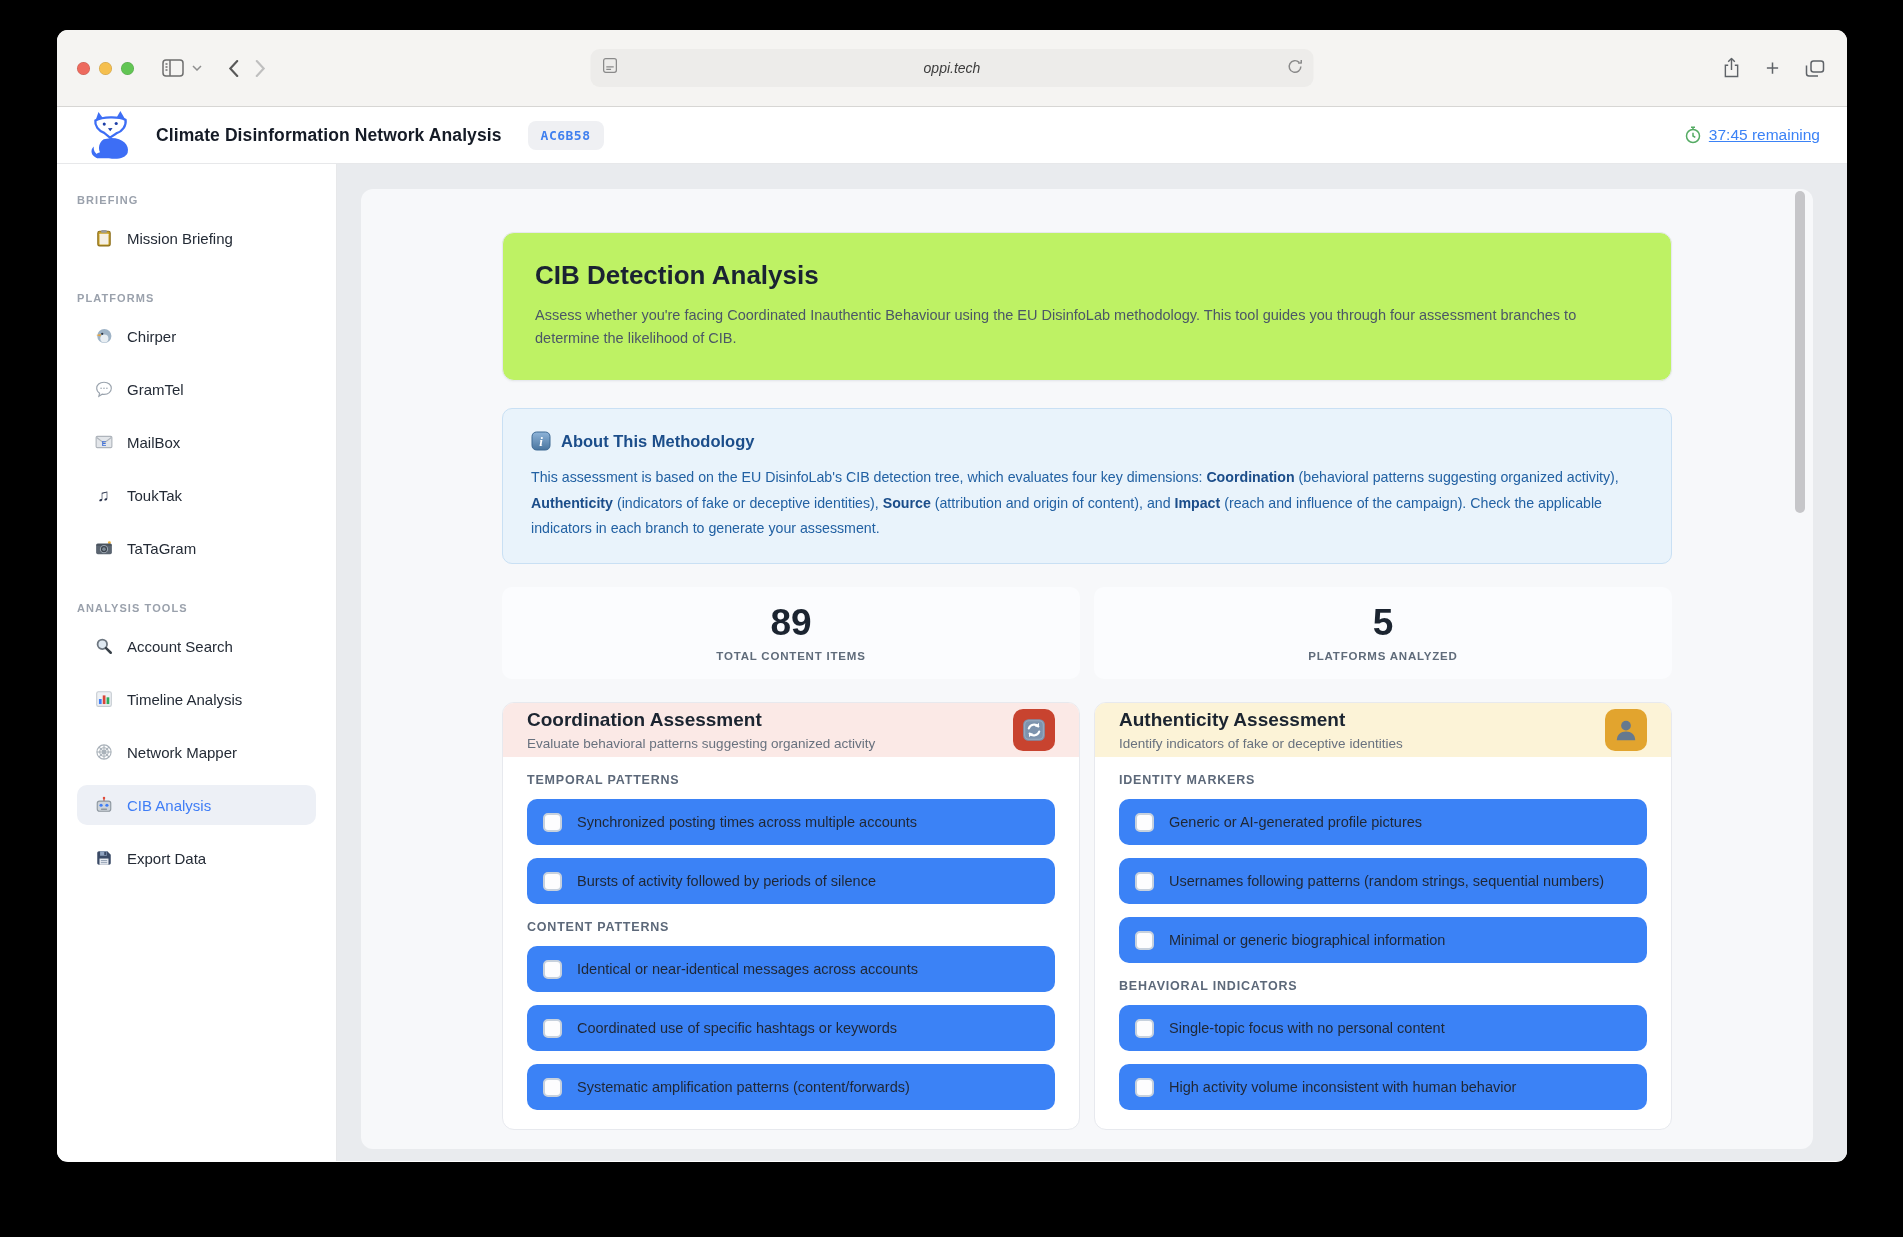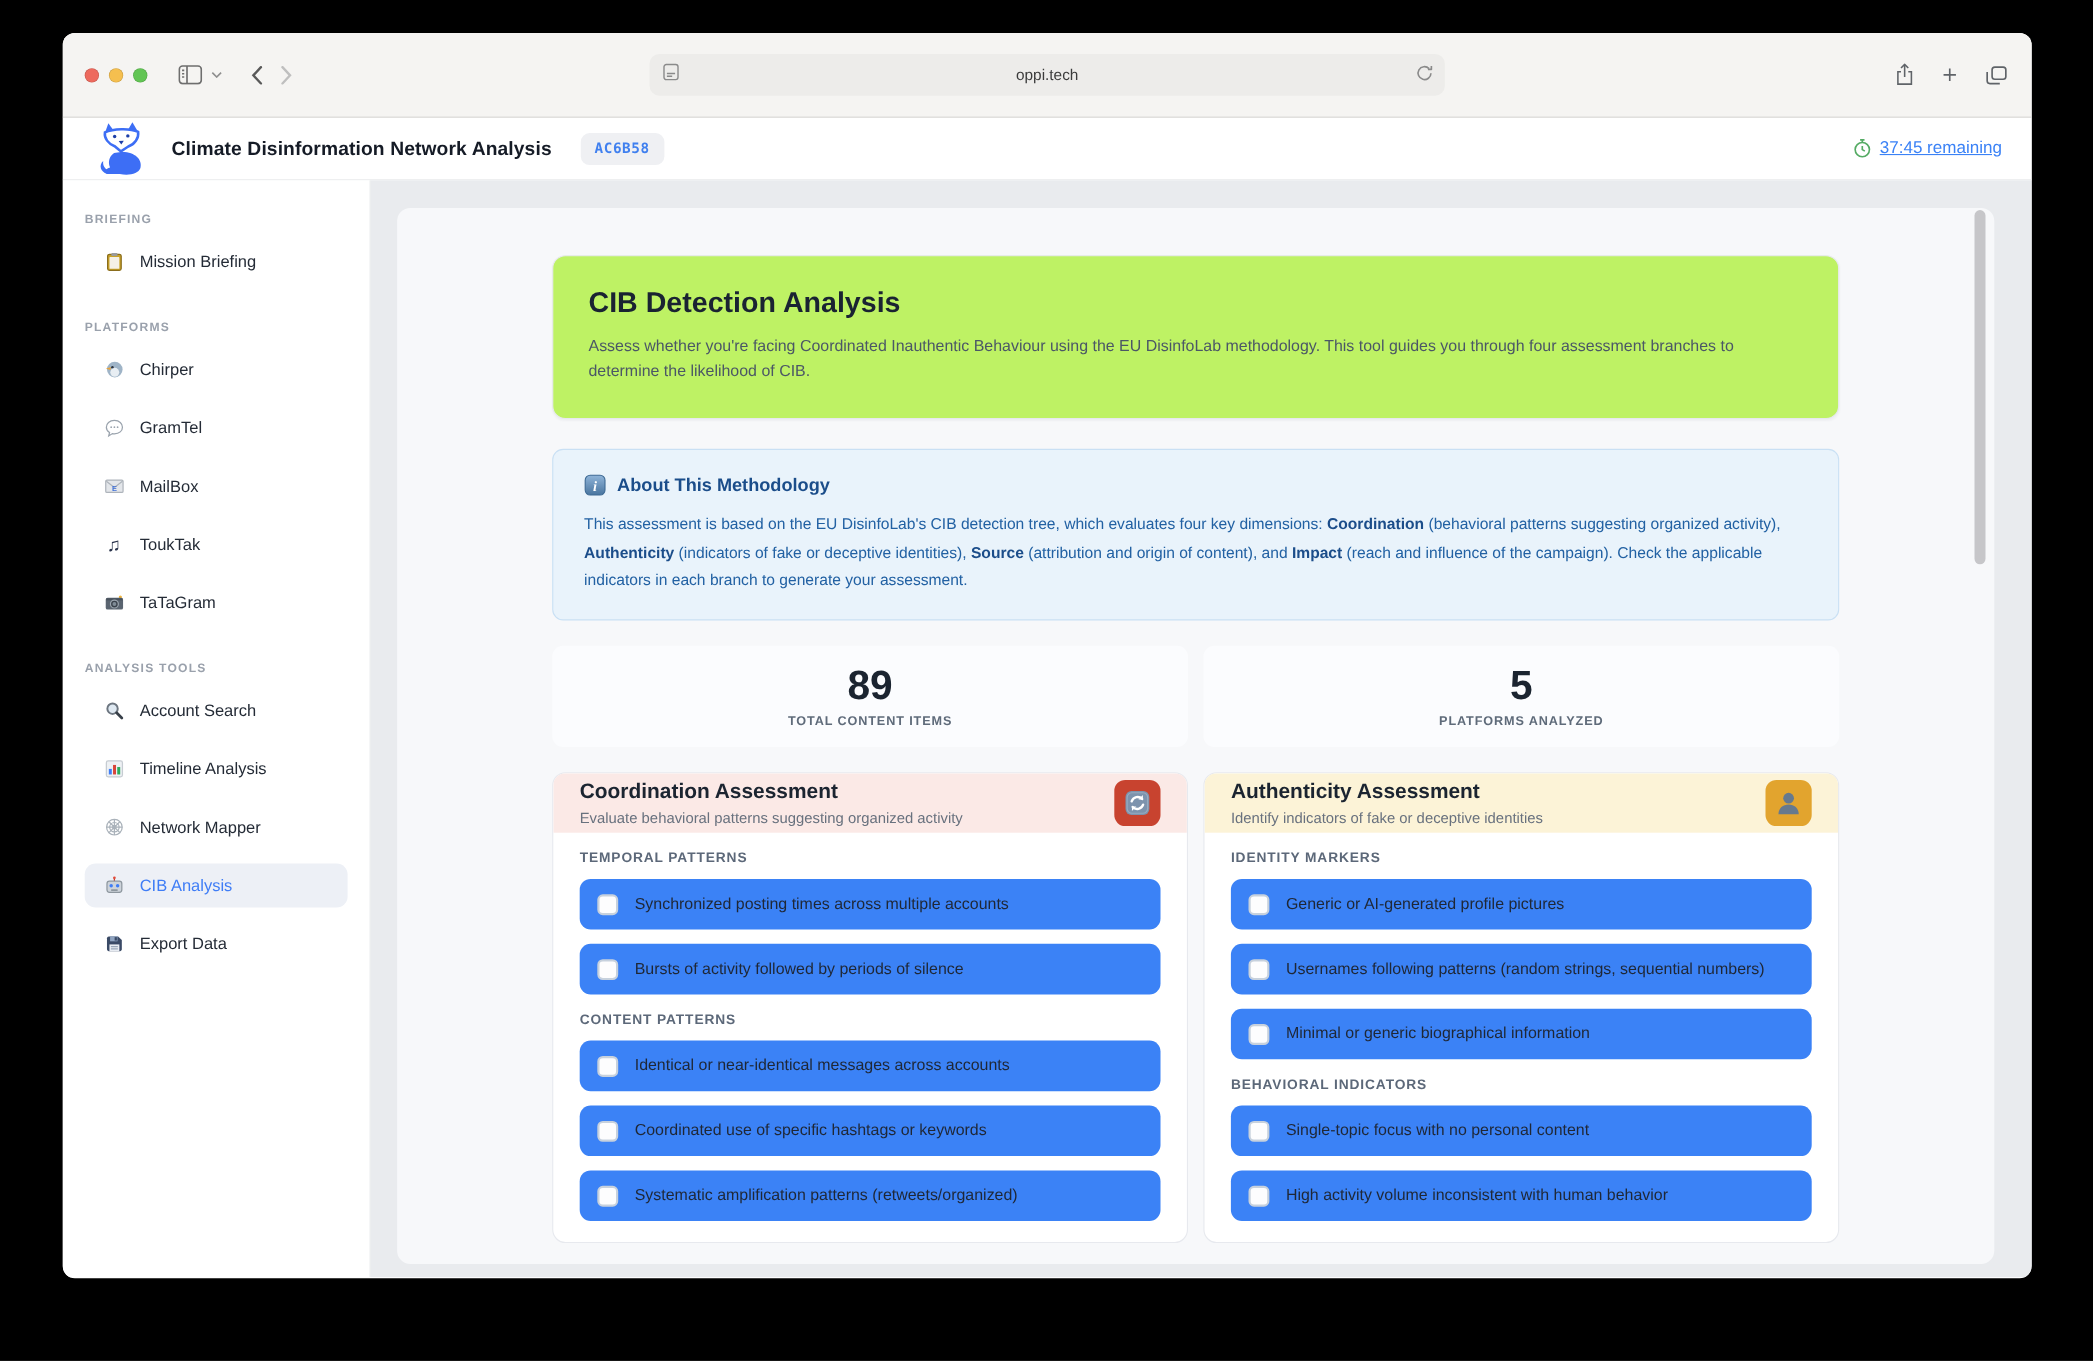--- a/index.html
+++ b/index.html
@@ -20,21 +20,21 @@
   .chrome-ic { display:flex; align-items:center; justify-content:center; color:#6e6e6e; }
   .tgl { margin-left:28px; }
   .chev { margin-left:8px; }
   .back { margin-left:26px; }
   .fwd { margin-left:16px; }
   .urlbar { position:absolute; left:50%; top:50%; transform:translate(-50%,-50%);
             width:723px; height:38px; background:#edecea; border-radius:9px;
             display:flex; align-items:center; justify-content:center; }
   .urlbar .reader { position:absolute; left:11px; top:8px; }
   .urlbar .reload { position:absolute; right:10px; top:9px; }
-  .url-text { font-size:14px; color:#3c3c3c; }
+  .url-text { font-size:14px; color:#3c3c3c;font-style:italic; }
   .chrome-right { position:absolute; right:22px; top:50%; transform:translateY(-50%);
                   display:flex; align-items:center; gap:25px; }
 
   
   .appheader { height:57px; background:#fff; border-bottom:1px solid #e7e8ea;
                display:flex; align-items:center; padding:0 27px 0 31px; }
   .fox { width:46px; height:50px; margin-right:22px; flex:0 0 auto; }
   .app-title { font-size:17.5px; font-weight:700; color:#151b26; letter-spacing:.1px; }
   .badge { margin-left:26px; background:#eff0f3; border-radius:8px; padding:7px 13px;
            font-family:"DejaVu Sans Mono", monospace; font-size:13px; font-weight:700;
@@ -414,21 +414,21 @@
                   <div class="as-row">
     <span class="cbx"></span>
     <span class="as-row-label">Identical or near-identical messages across accounts</span>
   </div>
                   <div class="as-row">
     <span class="cbx"></span>
     <span class="as-row-label">Coordinated use of specific hashtags or keywords</span>
   </div>
                   <div class="as-row">
     <span class="cbx"></span>
-    <span class="as-row-label">Systematic amplification patterns (retweets/organized)</span>
+    <span class="as-row-label">Systematic amplification patterns (content/forwards)</span>
   </div>
                 </div>
   </div>
               <div class="as-card">
     <div class="as-head" style="background: rgb(252, 243, 215);">
       <div>
         <div class="as-title">Authenticity Assessment</div>
         <div class="as-sub">Identify indicators of fake or deceptive identities</div>
       </div>
       <div class="as-icon" style="background: rgb(226, 164, 46);">

